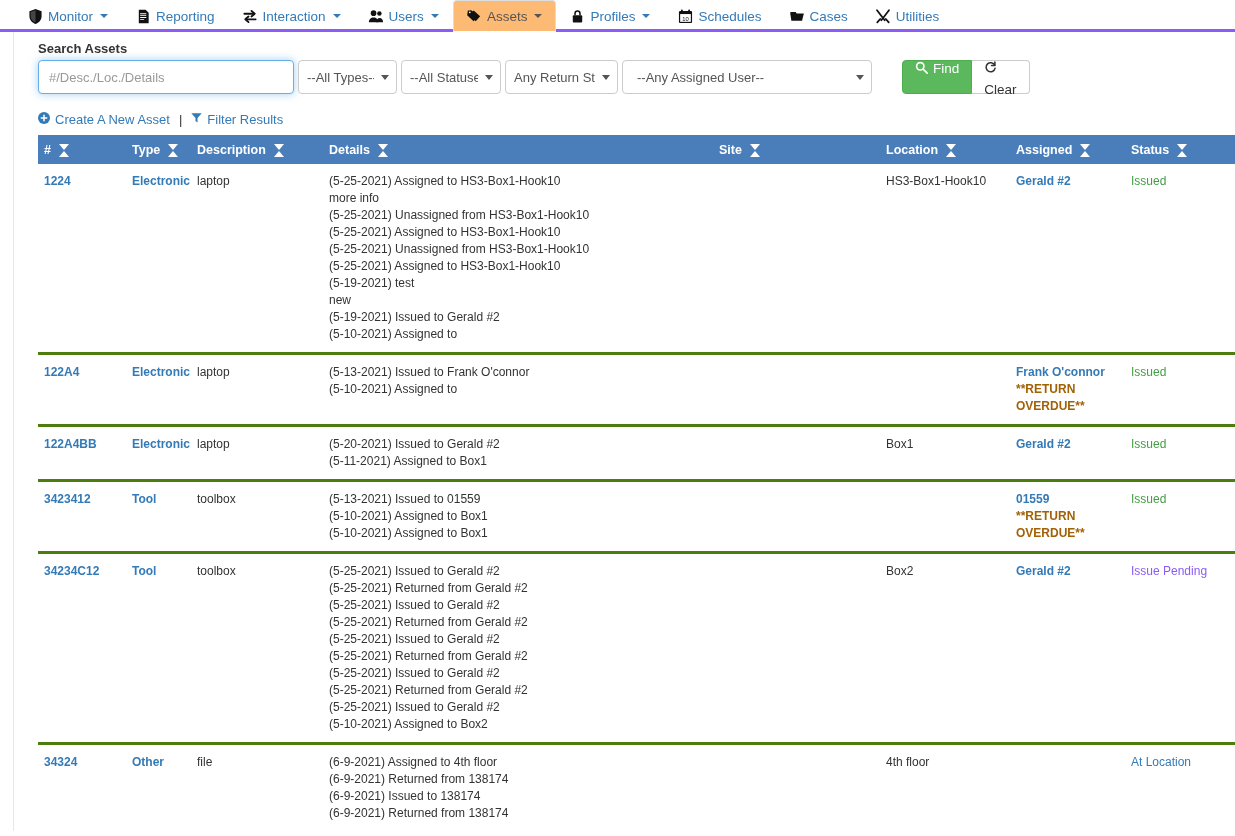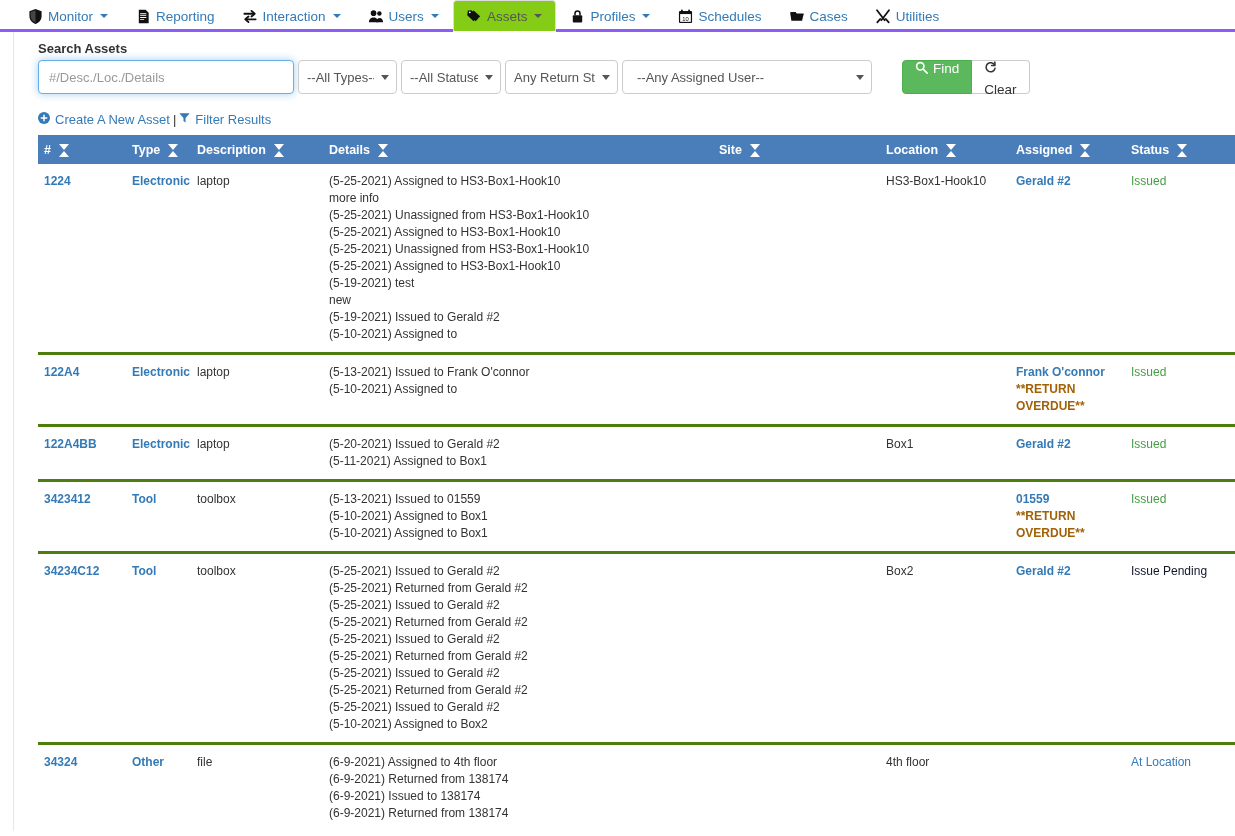--- a/index.html
+++ b/index.html
@@ -34,21 +34,21 @@
     padding: 0 13px 0 12px;
     height: 32px;
     color: #337ab7;
     font-size: 13.5px;
     white-space: nowrap;
     cursor: pointer;
     border: 1px solid transparent;
   }
   .nav-item.active {
     color: #555555;
-    background: #84cc16;
+    background: #fdba74;
     border: 1px solid #dddddd;
     border-bottom-color: #ffffff;
     border-radius: 4px 4px 0 0;
     margin-bottom: -1px;
   }
   .nav-icon {
     display: inline-flex;
     align-items: center;
     justify-content: center;
     width: 17px; height: 16px;
@@ -161,21 +161,21 @@
     flex-direction: column;
   }
 
   
   .actions {
     padding: 14px 0 0 10px;
     font-size: 13px;
     color: #337ab7;
     display: flex;
     align-items: center;
-    gap: 3px;
+    gap: 9px;
   }
   .actions a {
     color: #337ab7;
     text-decoration: none;
     cursor: pointer;
     display: inline-flex;
     align-items: center;
     gap: 5px;
   }
   .sep { color: #333333; }
@@ -232,21 +232,21 @@
   .col-det   { width: 390px; }
   .col-site  { width: 167px; }
   .col-loc   { width: 130px; }
   .col-asgn  { width: 115px; }
   .col-stat  { width: 115px; }
 
   td.num, td.type { padding-left: 6px; }
   .lnk { color: #337ab7; font-weight: bold; cursor: pointer; text-decoration: none; }
   .overdue { color: #a16207; font-weight: bold; display: block; }
   .st-issued  { color: #449d44; }
-  .st-pending { color: #0f172a; }
+  .st-pending { color: #8b5cf6; }
   .st-atloc   { color: #337ab7; cursor: pointer; }
   .detail-line { display: block; white-space: normal; }
 
   .cell-num  { padding-left: 6px; }
   td.site-cell { padding-left: 8px; }
   td.loc-cell  { padding-left: 8px; }
   td.asgn-cell { padding-left: 8px; margin-top: 32px; }
   td.stat-cell { padding-left: 8px; }
 </style>
 </head>

